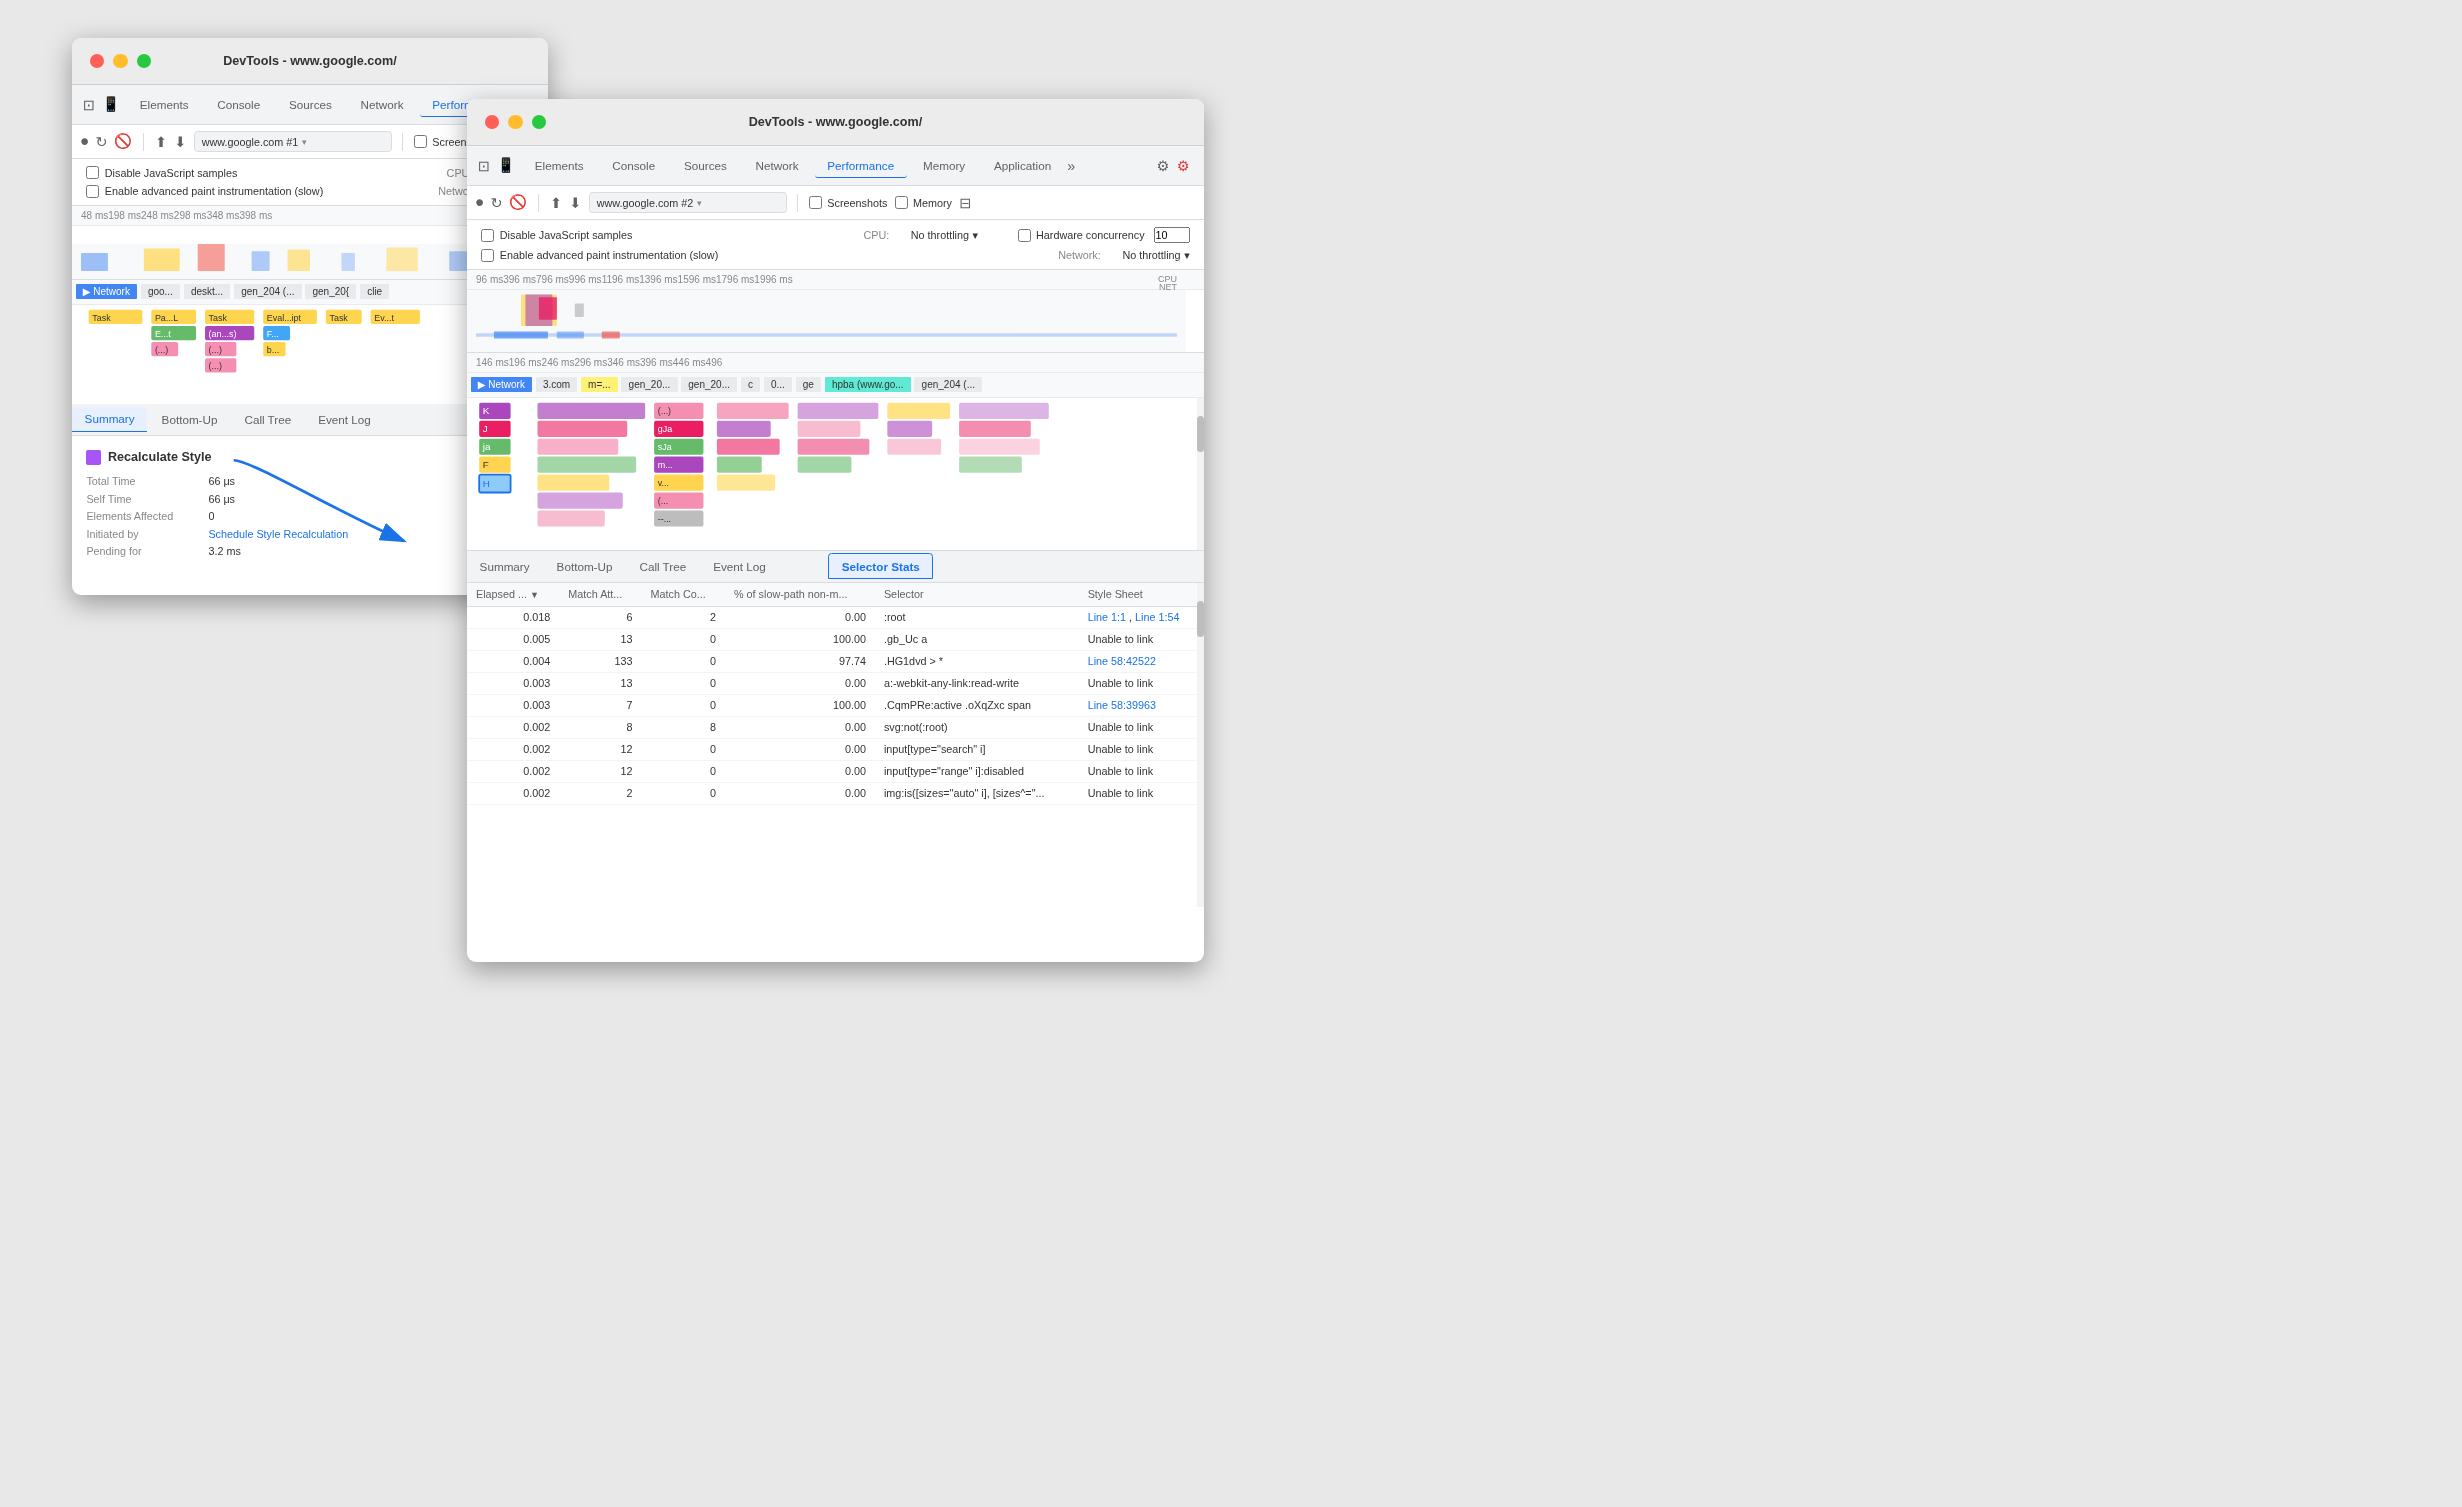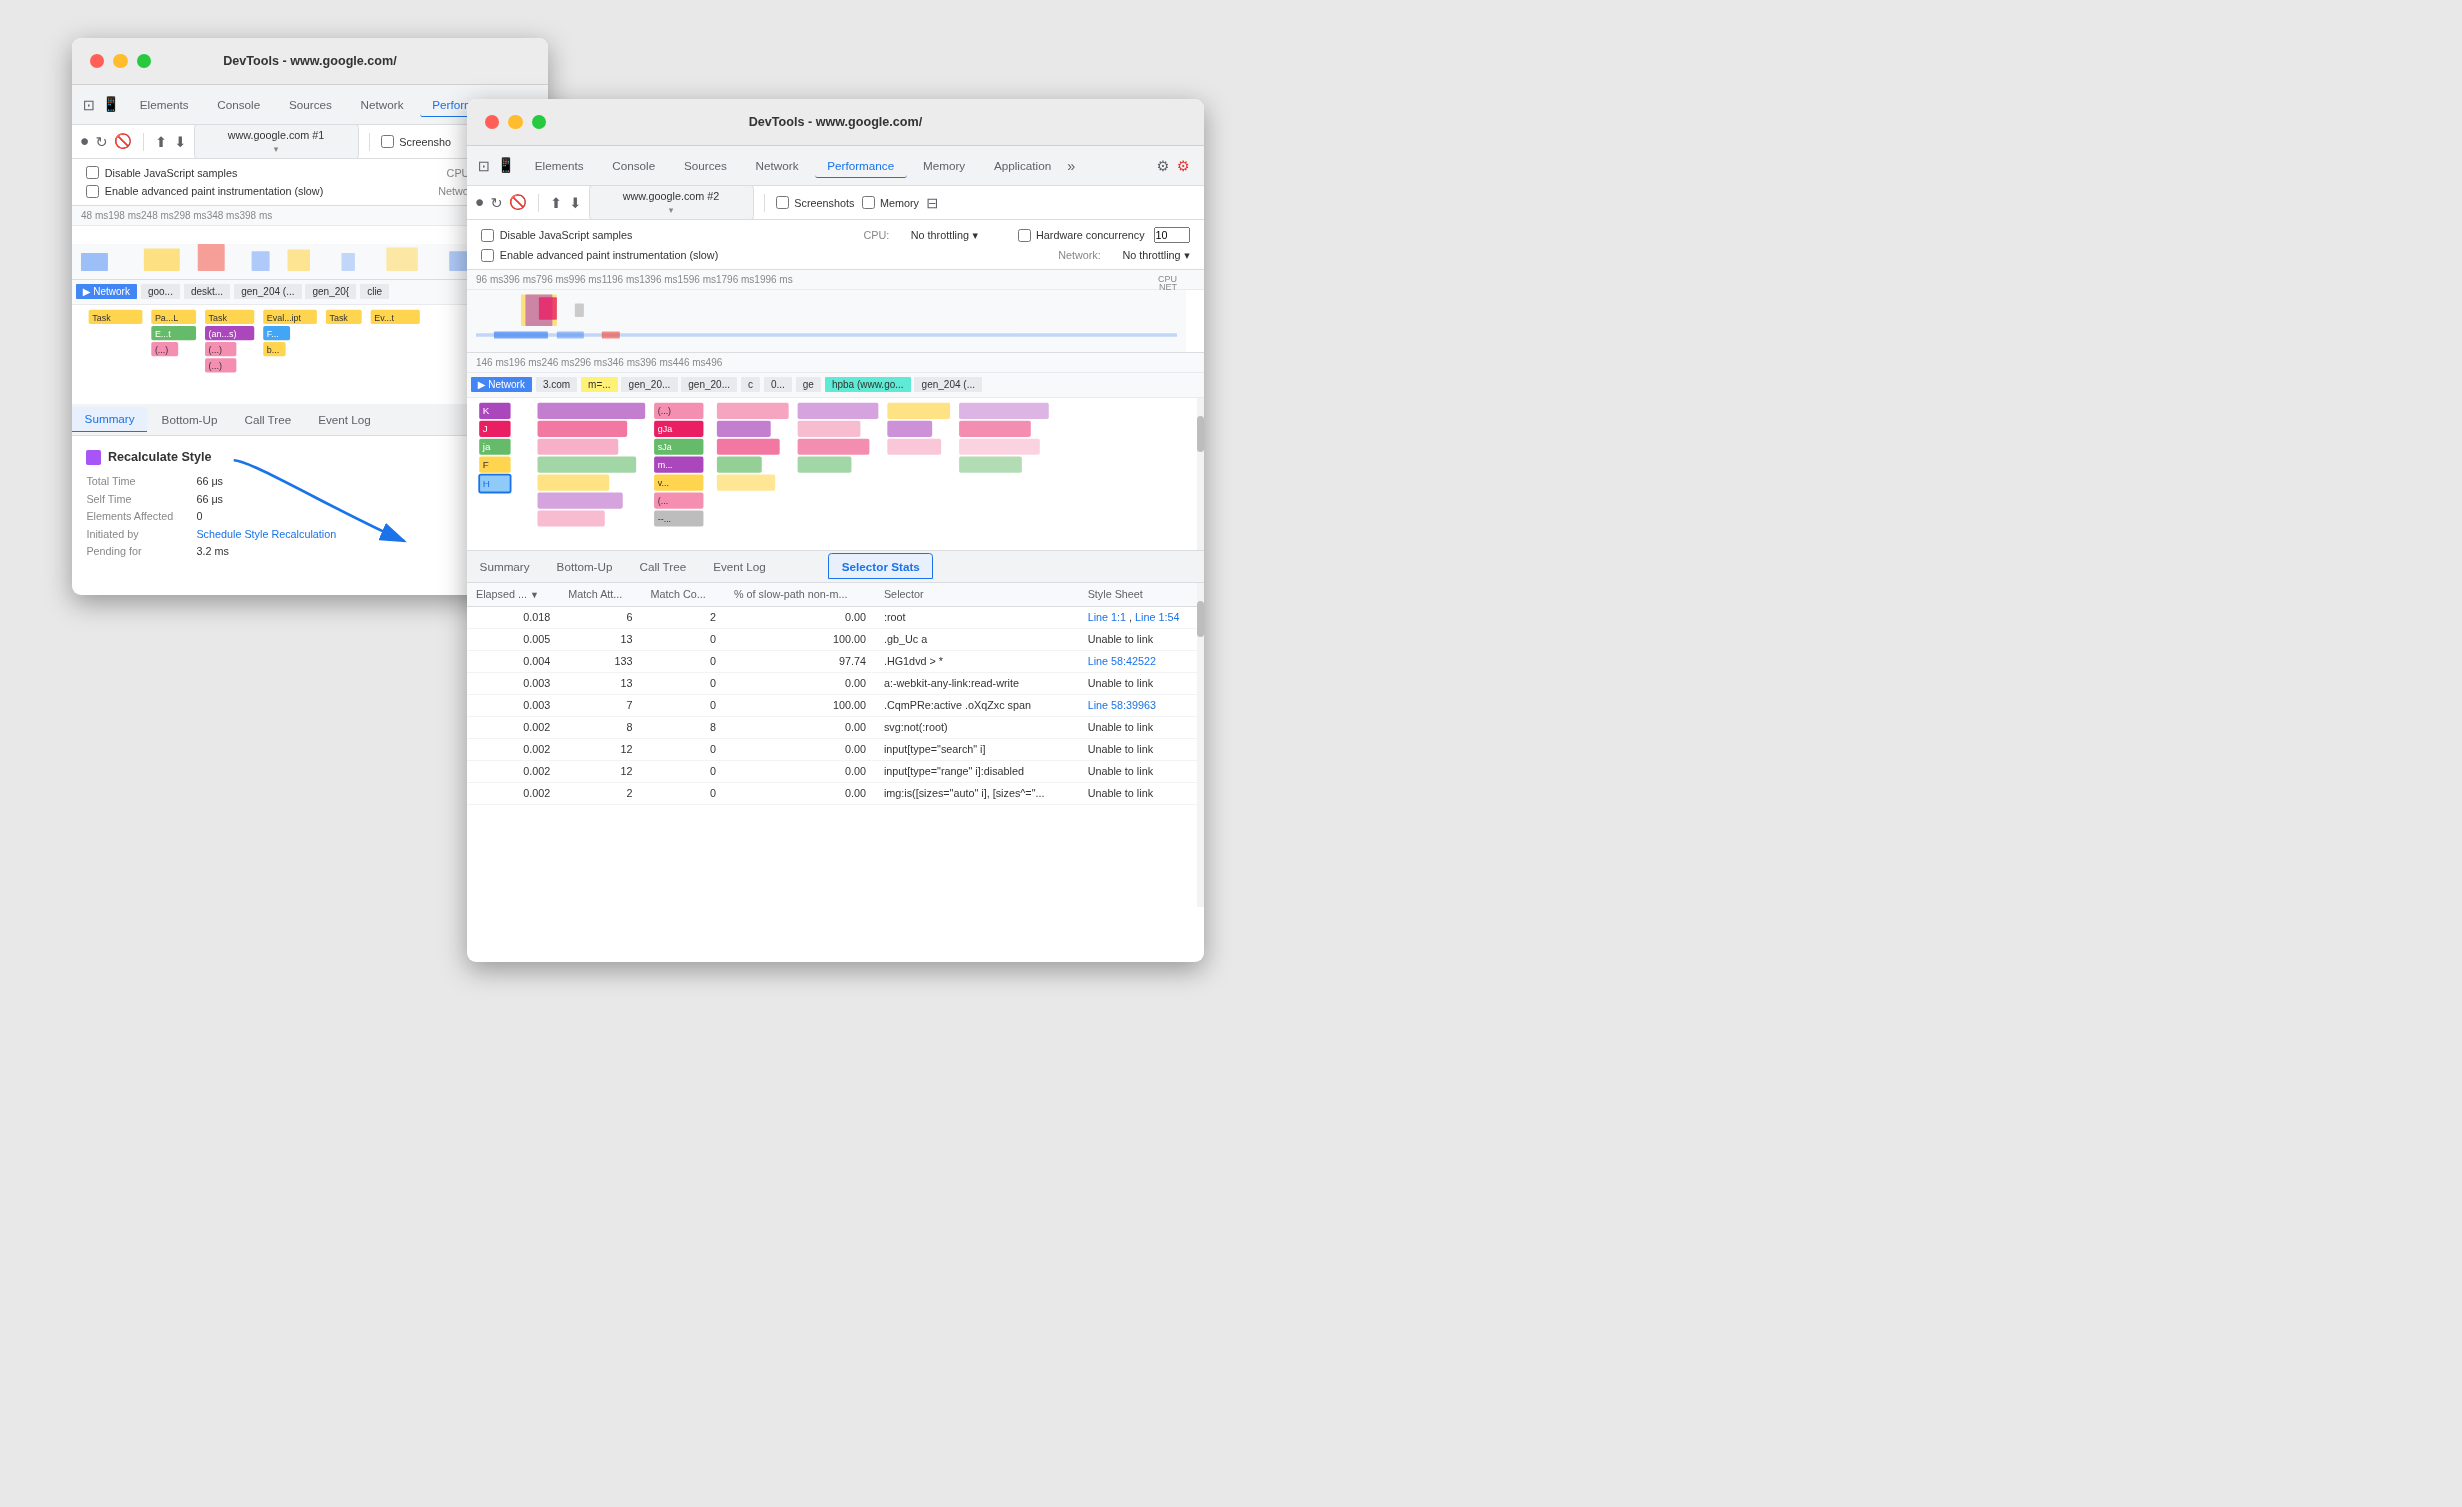--- a/index.html
+++ b/index.html
@@ -87,25 +87,24 @@
     }
     .toolbar-icon { font-size: 14.4px; color: #5f6368; cursor: pointer; }
     .toolbar-sep { width: 0.9px; height: 18px; background: #dadce0; margin: 0 3.6px; }
     .url-bar {
       display: flex;
       align-items: center;
       background: #f1f3f4;
       border: 0.9px solid #dadce0;
       border-radius: 3.6px;
       padding: 3.6px 7.2px;
-      width: 165px;
+      width: 198px;
       font-size: 10.8px;
       color: #333;
       gap: 3.6px;
-      flex-direction: column;
     }
     .url-bar-chevron { font-size: 9px; color: #888; }
     .checkbox-row {
       display: flex;
       align-items: center;
       gap: 5.4px;
       font-size: 10.8px;
       color: #333;
     }
 
@@ -258,21 +257,21 @@
       color: #333;
       margin-bottom: 10.8px;
     }
     .summary-color-box {
       width: 14.4px;
       height: 14.4px;
       border-radius: 1.8px;
     }
     .summary-row {
       display: flex;
-      gap: 2px;
+      gap: 14px;
       font-size: 10.8px;
       margin-bottom: 5.4px;
       color: #333;
     }
     .summary-key { color: #888; min-width: 108px; }
     .summary-link { color: #1a73e8; cursor: pointer; }
 
     
     .arrow-overlay {
       position: absolute;

